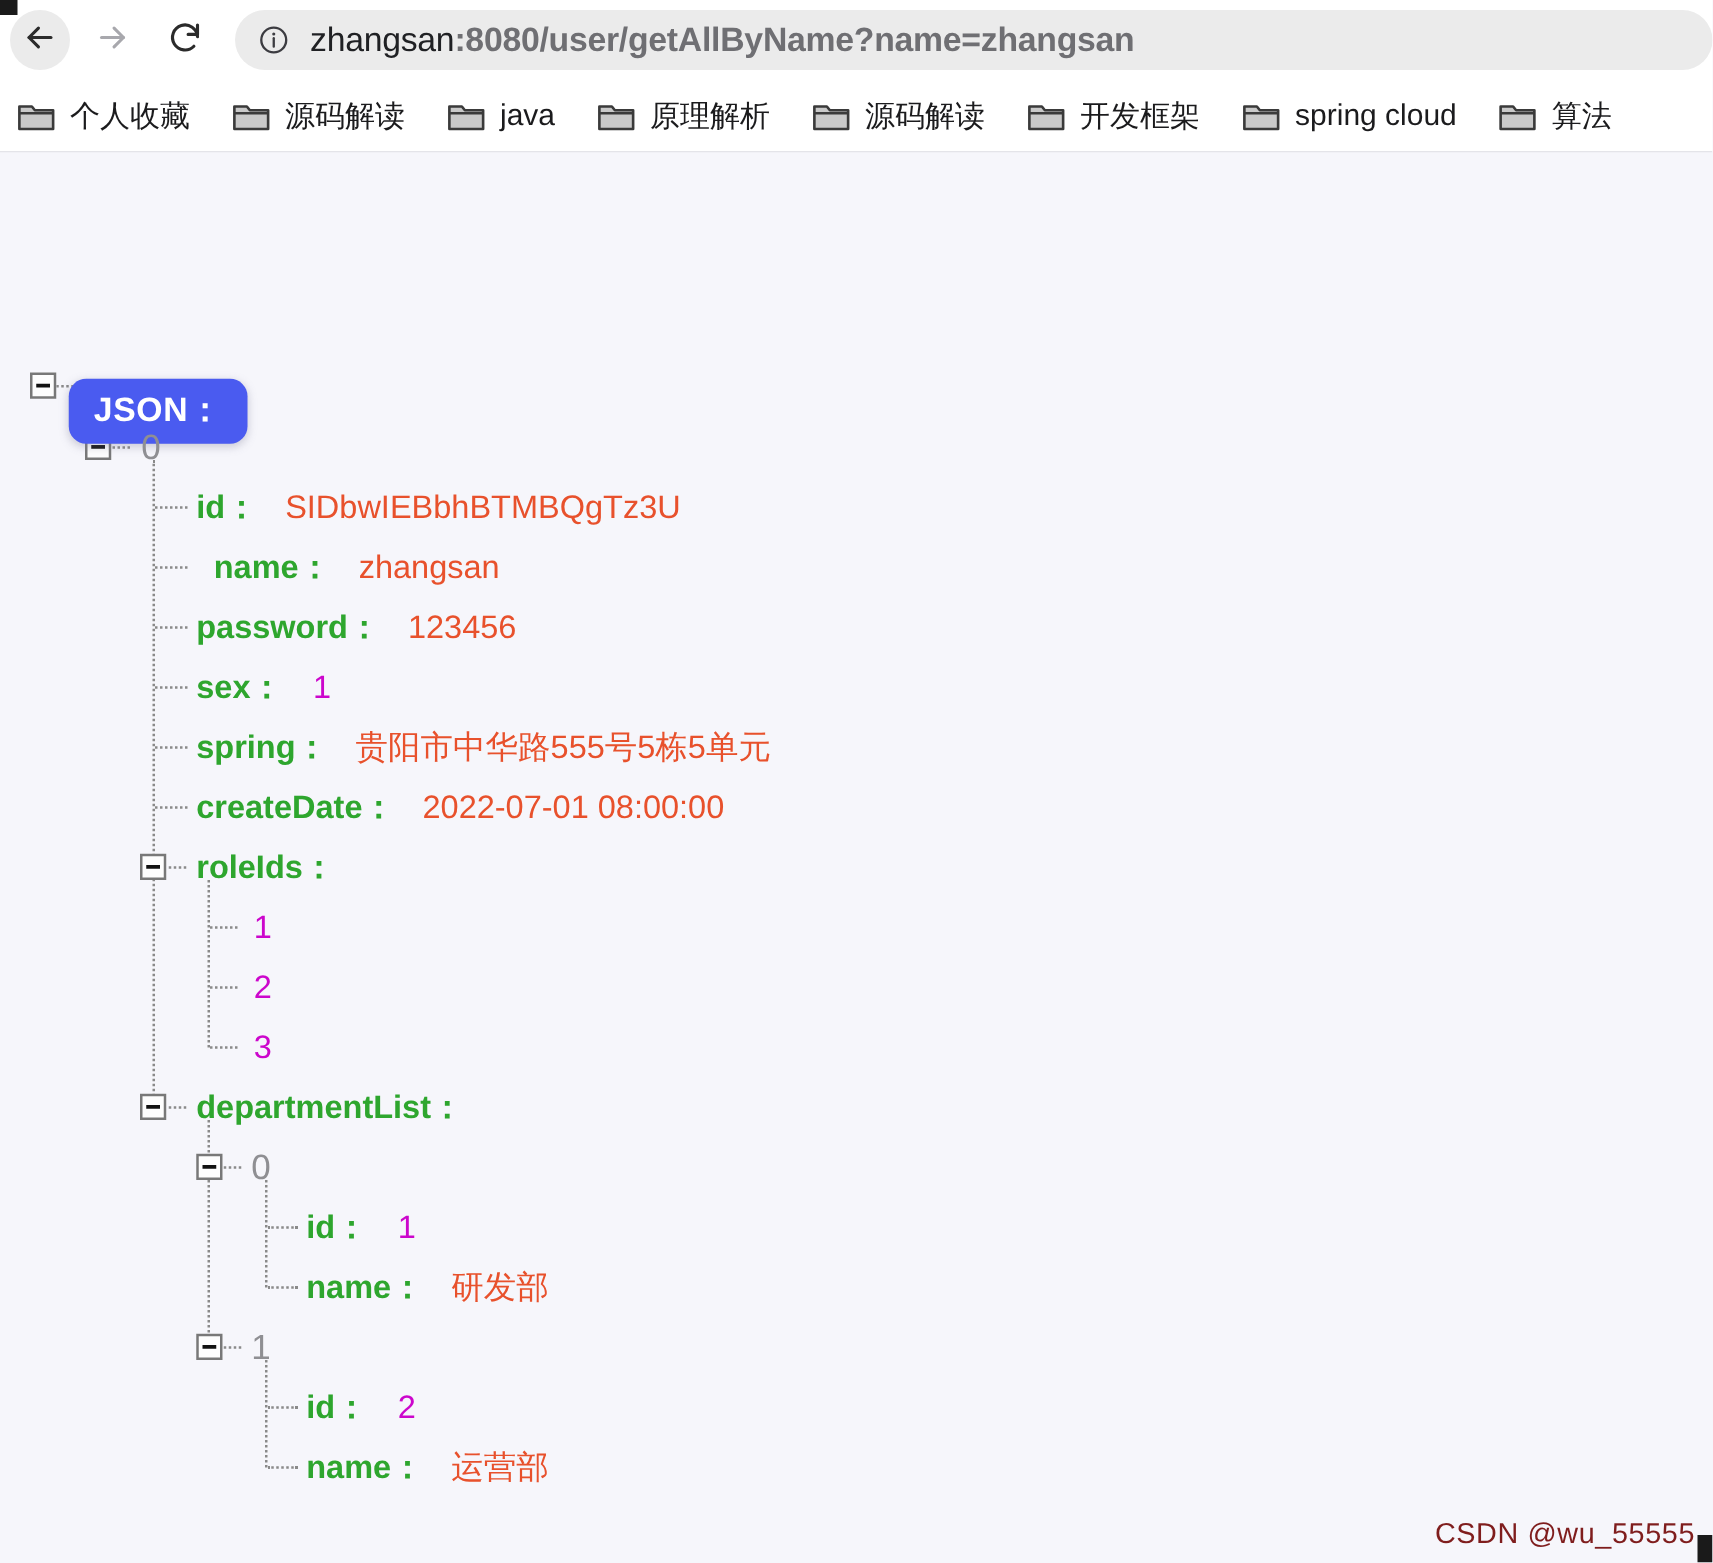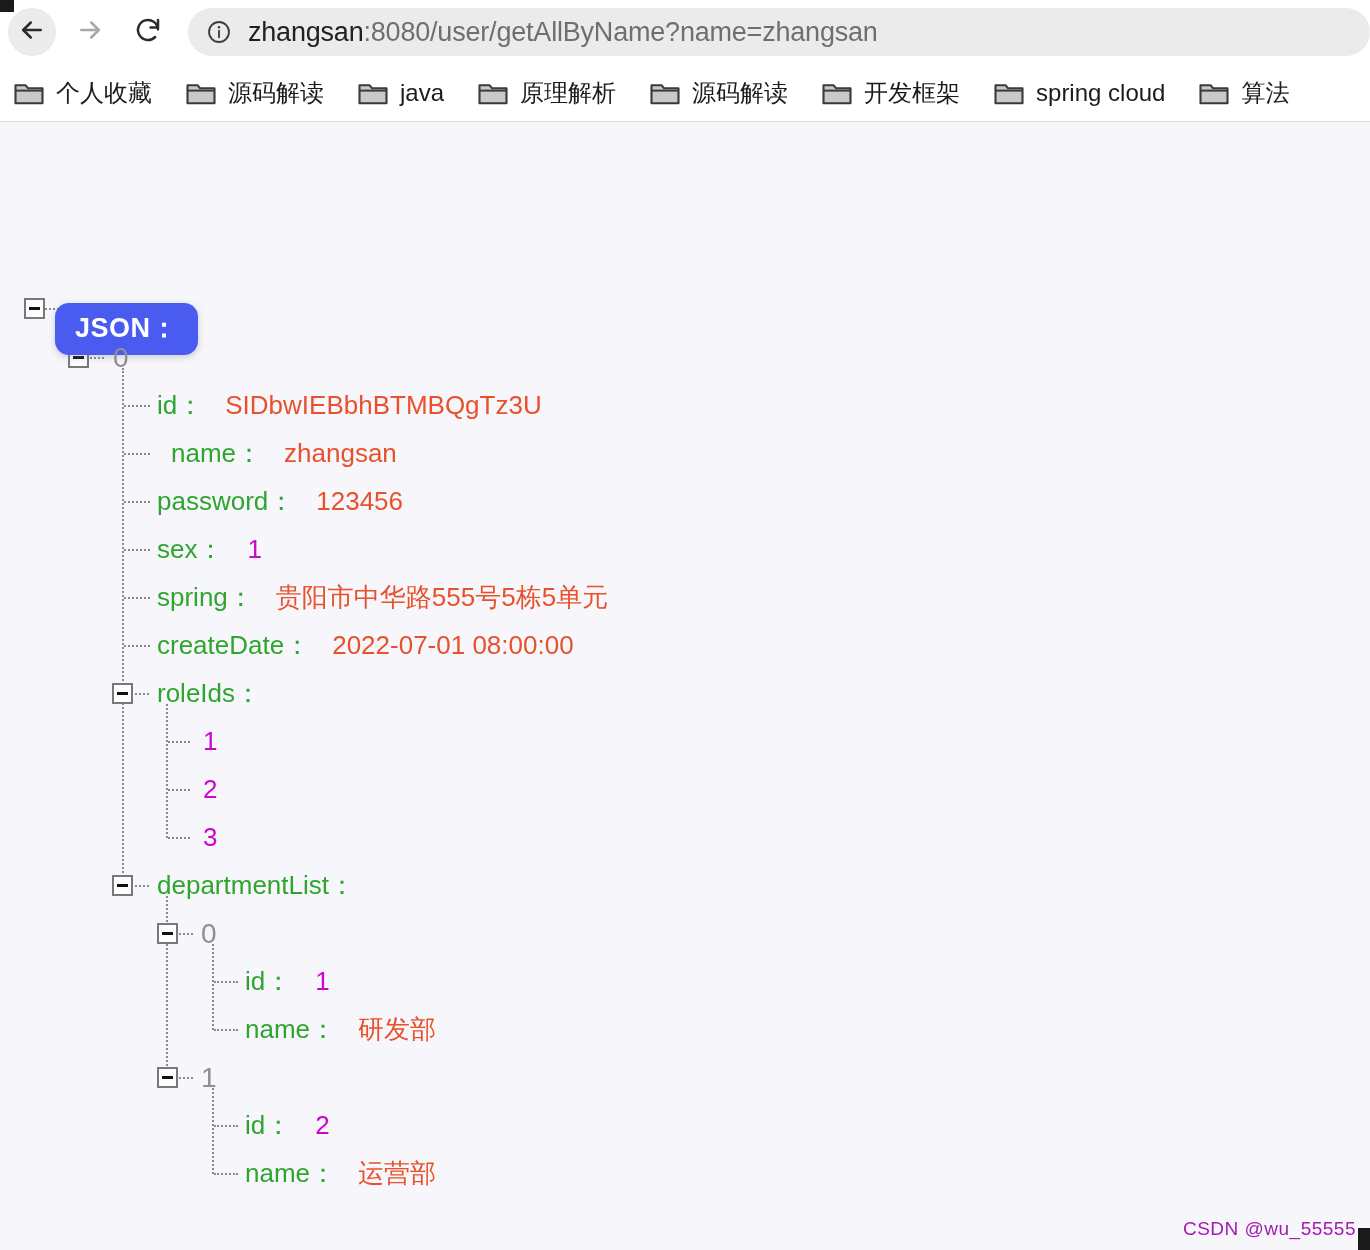--- a/index.html
+++ b/index.html
@@ -61,21 +61,21 @@
     align-items: center;
     justify-content: center;
   }
   .url-text {
     font-size: 27px;
     letter-spacing: -0.2px;
     white-space: nowrap;
     overflow: hidden;
   }
   .url-host { color: #202124; }
-  .url-rest { color: #6f6f73; }
+  .url-rest { color: #6f6f73; font-weight: bold; }
 
   
   .bookmarks {
     height: 58px;
     display: flex;
     align-items: center;
     padding-left: 14px;
     box-sizing: border-box;
     background: #ffffff;
     border-bottom: 1px solid #dcdce2;
@@ -155,21 +155,21 @@
   }
 
   .node {
     position: absolute;
     white-space: nowrap;
     font-size: 26px;
     line-height: 1;
   }
   .key {
     color: #2ea62e;
-    font-weight: normal;
+    font-weight: bold;
     font-size: 26px;
   }
   .val-str {
     color: #e8512c;
     font-size: 26px;
     padding-left: 22px;
   }
   .val-num {
     color: #cc06cc;
     font-size: 26px;
@@ -181,22 +181,22 @@
   }
   .arr-item {
     color: #cc06cc;
     font-size: 26px;
   }
 
   .watermark {
     position: absolute;
     right: 14px;
     bottom: 10px;
-    font-size: 19px;
-    color: #a21caf;
+    font-size: 23px;
+    color: #7f1d1d;
     letter-spacing: 0.5px;
   }
   .corner-mark {
     position: absolute;
     right: 0;
     bottom: 0;
     width: 12px;
     height: 22px;
     background: #1a1a1a;
   }

